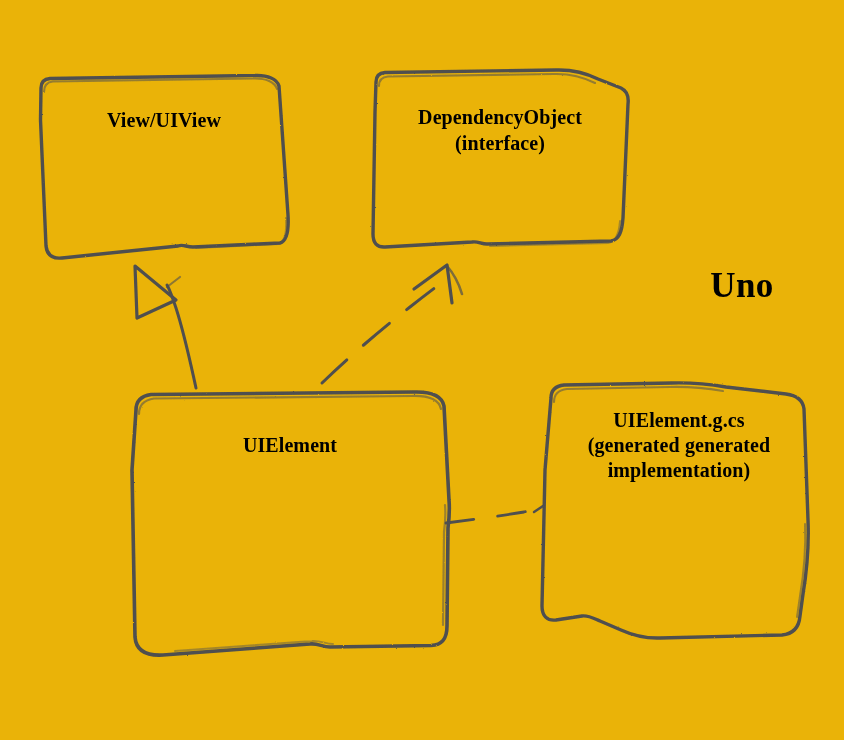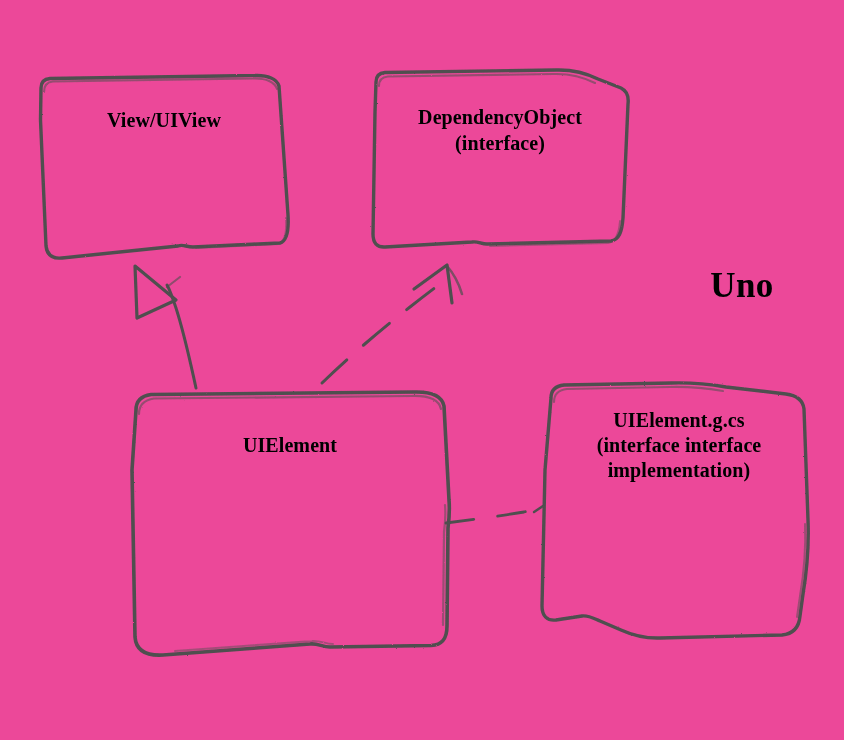--- a/index.html
+++ b/index.html
@@ -8,21 +8,21 @@
     padding: 0;
     background: #ffffff;
   }
   body {
     font-family: "Liberation Serif", "DejaVu Serif", serif;
   }
   #canvas {
     position: relative;
     width: 844px;
     height: 740px;
-    background: #ec4899;
+    background: #eab308;
     overflow: hidden;
   }
   #sketch-layer {
     position: absolute;
     left: 0;
     top: 0;
     width: 844px;
     height: 740px;
   }
   .node-label {
@@ -162,18 +162,18 @@
   </svg>
 
   <div class="node-label" id="label-view">View/UIView</div>
 
   <div class="node-label" id="label-depobj">DependencyObject
 (interface)</div>
 
   <div class="node-label" id="label-uielement">UIElement</div>
 
   <div class="node-label" id="label-uielementgcs">UIElement.g.cs
-(interface interface
+(generated generated
 implementation)</div>
 
   <div id="brand-uno">Uno</div>
 
 </div>
 
 </body></html>

